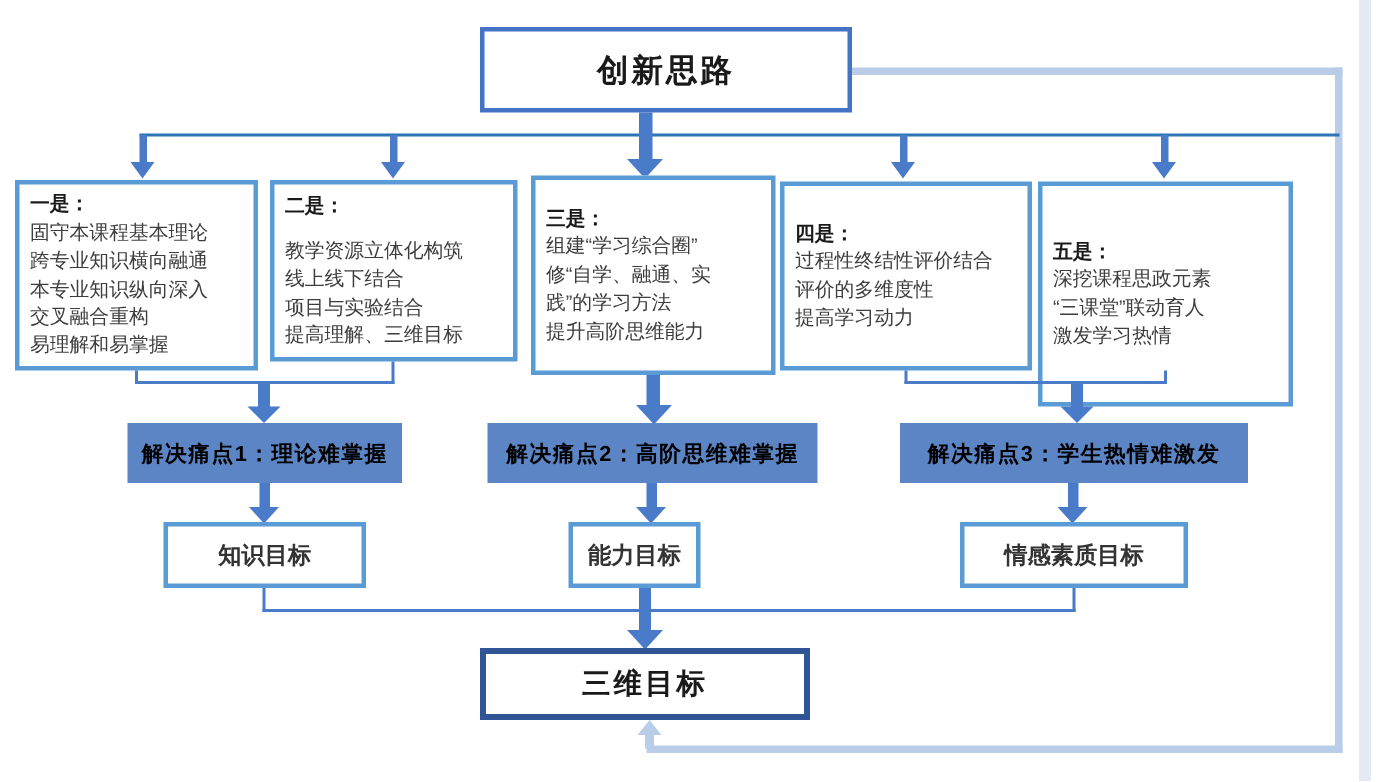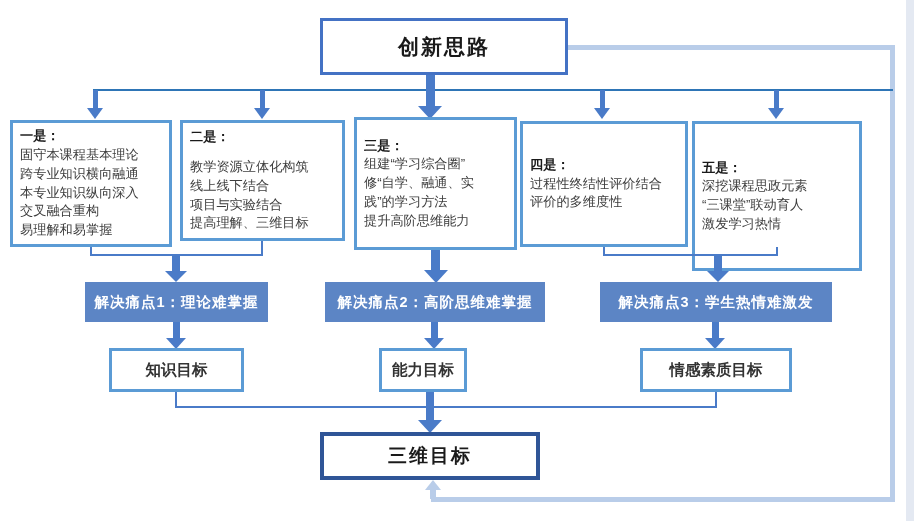--- a/index.html
+++ b/index.html
@@ -17,21 +17,21 @@
             display:flex;flex-direction:column;justify-content:center;
             padding:5px 7px;font-size:13.2px;line-height:1.42;color:#3d3d3d;}
   .strategy .s-title{font-weight:bold;color:#1a1a1a;}
   .b1{left:10px;top:120px;width:162px;height:127px;}
   .b2{left:180px;top:120px;width:165px;height:121px;justify-content:space-between;}
   .b3{left:354px;top:117px;width:163px;height:133px;}
   .b4{left:520px;top:121px;width:168px;height:126px;}
   .b5{left:692px;top:121px;width:170px;height:150px;}
 
   .painbar{position:absolute;box-sizing:border-box;top:282px;height:40px;background:#5C85C5;
-           color:#ffffff;font-size:14.5px;font-weight:bold;display:flex;align-items:center;justify-content:center;letter-spacing:1px;}
+           color:#000000;font-size:14.5px;font-weight:bold;display:flex;align-items:center;justify-content:center;letter-spacing:1px;}
   .p1{left:85px;width:183px;} .p2{left:325px;width:220px;} .p3{left:600px;width:232px;}
 
   
   .line{position:absolute;background:#2E75B6;}
   .cline{position:absolute;background:#4A7BC8;}
   .shaft{position:absolute;background:#4A7BC8;}
   .head{position:absolute;width:0;height:0;border-left:8px solid transparent;border-right:8px solid transparent;border-top:11px solid #4A7BC8;}
   .bighead{position:absolute;width:0;height:0;border-left:12px solid transparent;border-right:12px solid transparent;border-top:13px solid #4A7BC8;}
 
   .fb{position:absolute;background:#B9CDE9;}
@@ -96,20 +96,21 @@
         <div>修“自学、融通、实</div>
         <div>践”的学习方法</div>
         <div>提升高阶思维能力</div>
       </div>
   </div>
   <div class="strategy b4">
     <div class="s-title">四是：</div>
     <div>
         <div>过程性终结性评价结合</div>
         <div>评价的多维度性</div>
+        <div>提高学习动力</div>
       </div>
   </div>
   <div class="strategy b5">
     <div class="s-title">五是：</div>
     <div>
         <div>深挖课程思政元素</div>
         <div> “三课堂”联动育人</div>
         <div>激发学习热情</div>
       </div>
   </div>

